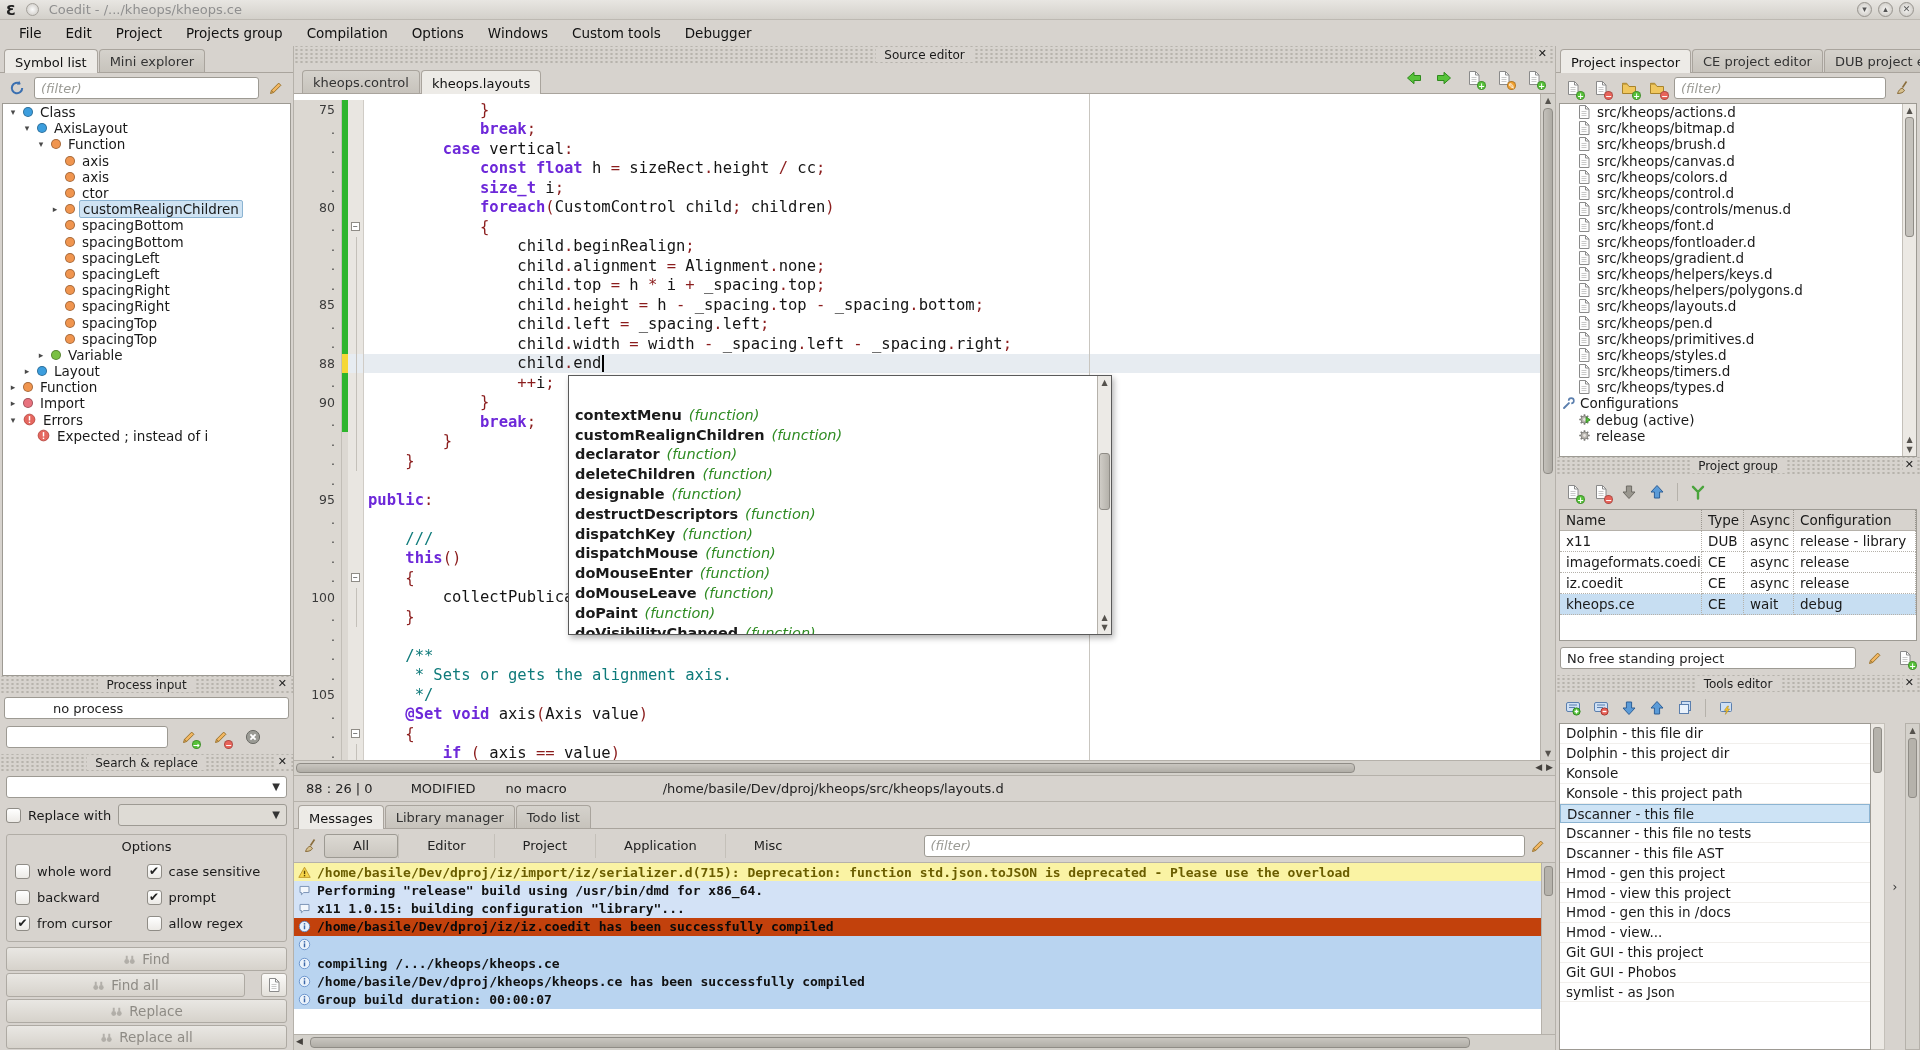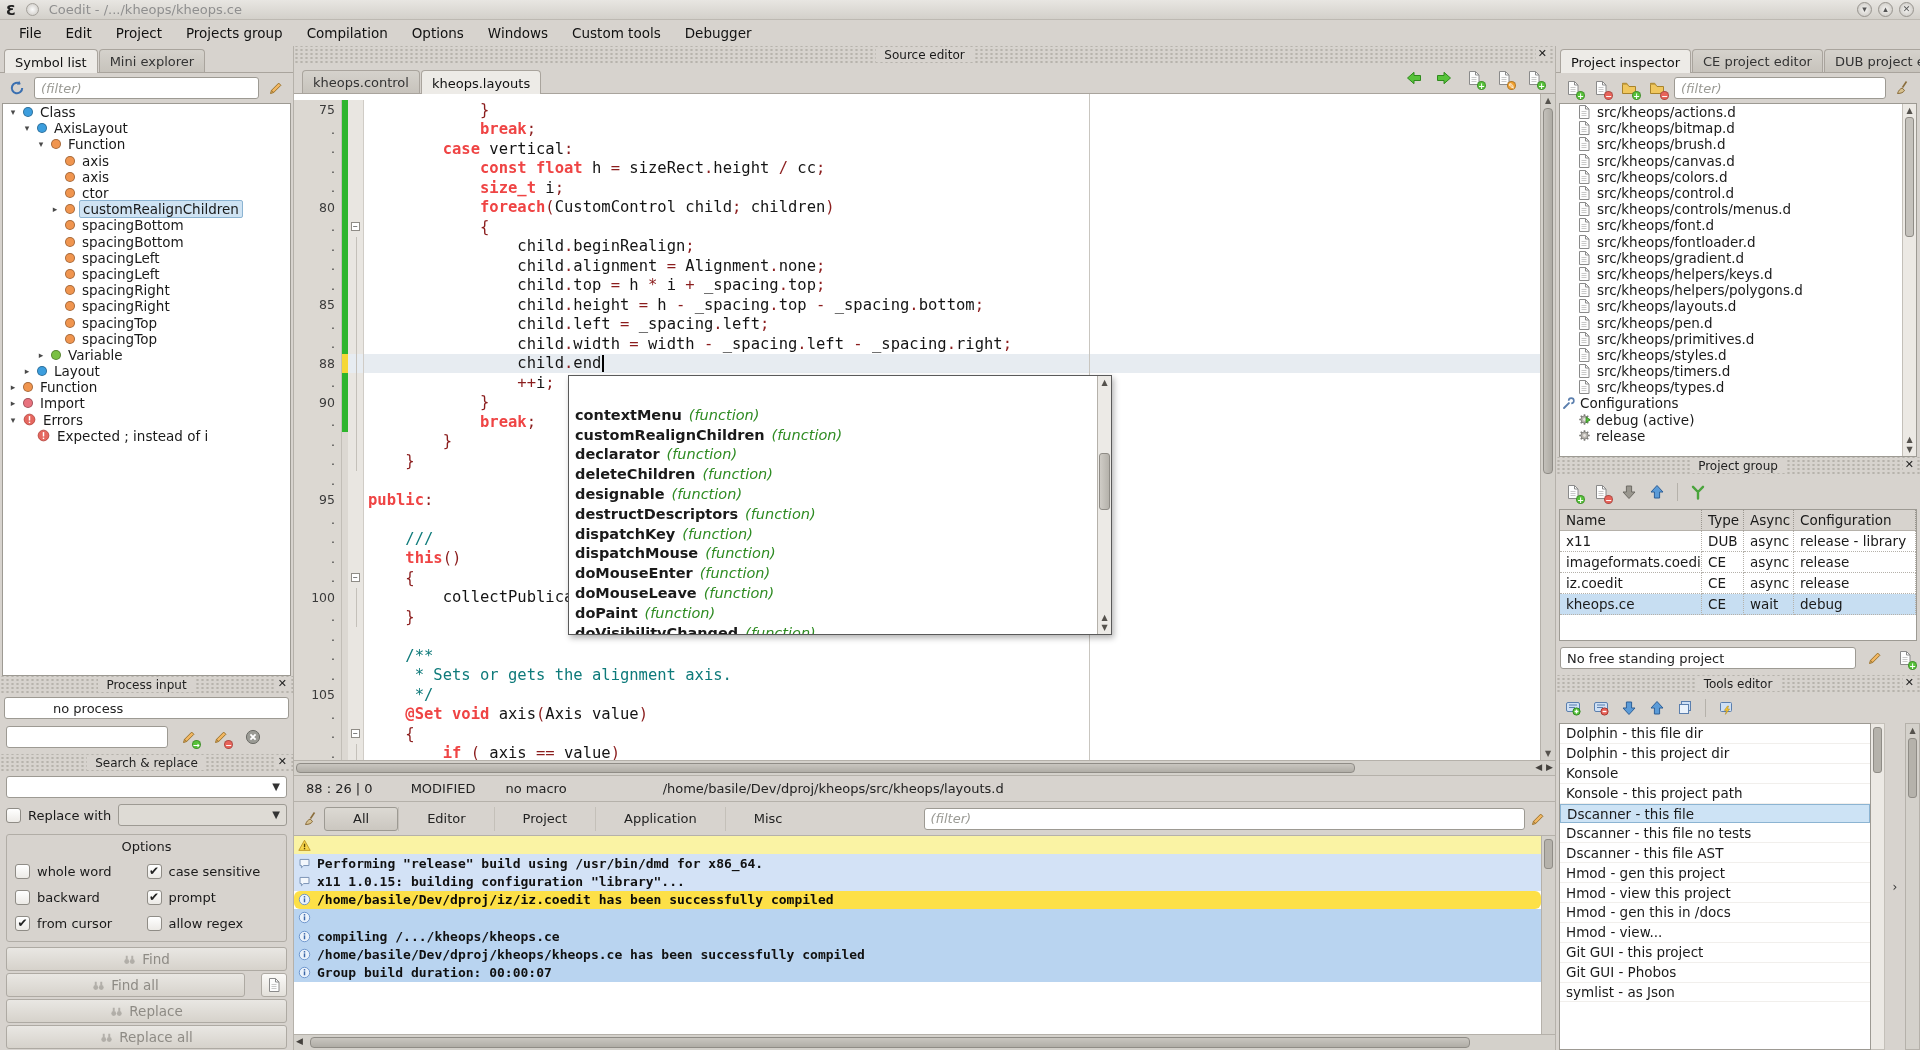--- a/index.html
+++ b/index.html
@@ -73,21 +73,21 @@
   .cl { display:flex; height:19.5px; align-items:center; }
   .g-num { width:48px; flex:none; text-align:right; padding-right:6px; background:#dcd8d2; color:#3a3a3a; font-family:"DejaVu Sans","Liberation Sans",sans-serif; font-size:12.5px; height:100%; display:flex; align-items:center; justify-content:flex-end; border-right:1px solid #c2beb7; }
   .g-mark { width:6px; flex:none; height:100%; background:#dcd8d2; }
   .g-mark.g { background:#2db52d; }
   .g-mark.y { background:#f5d837; }
   .g-fold { width:16px; flex:none; height:100%; background:#e9e6e1; border-right:1px solid #d0ccc6; position:relative; display:flex; align-items:center; justify-content:center; }
   .fold-box { width:9px; height:9px; border:1px solid #8f8c86; background:#fff; font-size:8px; line-height:7px; text-align:center; color:#444; }
   .fold-line { position:absolute; left:50%; top:0; bottom:0; width:1px; background:#c4c0b9; }
   .code { white-space:pre; padding-left:4px; height:100%; display:flex; align-items:center; flex:1; }
   .cl.cur .code, .cl.cur .g-fold { background:#e7ecf1; }
-  .tk { color:#ef4444; font-weight:bold; } .to { color:#8b1d1d; } .tc { color:#0e7a7a; } .tn { color:#141414; }
+  .tk { color:#6d28d9; font-weight:bold; } .to { color:#8b1d1d; } .tc { color:#0e7a7a; } .tn { color:#141414; }
   .caret { display:inline-block; width:2px; height:17px; background:#000; margin-left:0.5px; }
   .margin-line { position:absolute; top:0; bottom:0; left:795px; width:1px; background:#c9c6c0; }
   .vscroll { position:absolute; right:0; top:0; bottom:0; width:15px; background:#d4d1cb; border-left:1px solid #b5b1aa; }
   .vscroll .vthumb { position:absolute; left:2px; right:2px; border-radius:4px; background:linear-gradient(90deg,#c3c0ba,#aeaba4); border:1px solid #8f8c86; }
   .sb-arrow { position:absolute; left:0; right:0; text-align:center; font-size:8px; color:#55524d; }
   .hscroll { height:15px; background:#d4d1cb; border-bottom:1px solid #b5b1aa; position:relative; }
   .hthumb { position:absolute; top:2px; bottom:2px; border-radius:4px; background:linear-gradient(#c9c6c0,#b0ada6); border:1px solid #8f8c86; }
   .h-arrows { position:absolute; right:2px; top:1px; display:flex; gap:4px; font-size:9px; color:#44413d; }
 
   
@@ -111,21 +111,21 @@
   .fbtn { height:24px; padding:0 28px; display:flex; align-items:center; justify-content:center; font-size:13px; color:#222; border-left:1px solid #c4c0b9; }
   .fbtn:first-of-type { border-left:none;text-align:center; }
   .fbtn.active { border:1px solid #9d9a93; border-radius:3px; background:linear-gradient(#dcd9d3,#cbc7c0); }
   .msg-filter .input { flex:1; margin-left:10px; }
   .msg-wrap { flex:1; display:flex; min-height:0; border-bottom:1px solid #b5b1aa; }
   .msg-list { flex:1; background:#fff; font-family:"DejaVu Sans Mono","Liberation Mono",monospace; font-weight:bold; font-size:13px; overflow:hidden; }
   .msg-row { height:18.2px; display:flex; align-items:center; gap:6px; padding:0 4px; white-space:nowrap; }
   .msg-row.warn { background:#faf3a4; color:#6a5d00; }
   .msg-row.note { background:#d3e2f6; color:#111; }
   .msg-row.info { background:#b9d4f0; color:#111; }
-  .msg-row.sel  { background:#fde047; color:#0a0a0a;border-radius:6px; }
+  .msg-row.sel  { background:#c2410c; color:#0a0a0a; }
   .msg-vsb { width:14px; background:#d4d1cb; border-left:1px solid #b5b1aa; position:relative; }
 
   
   .file-tree { height:354px; background:#fff; border:1px solid #9d9a93; margin:0 3px; font-size:13.5px; position:relative; overflow:hidden; }
   .ft-row { display:flex; align-items:center; gap:5px; height:16.2px; padding-left:16px; white-space:nowrap; }
   .ft-row.cfg { padding-left:2px; }
   .ft-row.cfg-child { padding-left:18px; }
   .ft-sb { position:absolute; right:0; top:0; bottom:0; width:14px; background:#ece9e4; border-left:1px solid #c4c0b9; }
   .pg-toolbar { height:34px; }
   .pg-table { margin:0 3px; background:#fff; border:1px solid #9d9a93; height:132px; font-size:13.5px; }
@@ -809,20 +809,25 @@
           </span>
       </div>
 
       <div class="statusbar">
         <span class="sb-cell" style="margin-left:4px">88 : 26 | 0</span>
         <span class="sb-cell" style="margin-left:22px">MODIFIED</span>
         <span class="sb-cell" style="margin-left:14px">no macro</span>
         <span class="sb-cell" style="margin-left:80px">/home/basile/Dev/dproj/kheops/src/kheops/layouts.d</span>
       </div>
 
+      <div class="tabs-row msg-tabs" id="msg-tabs">
+          <span class="tab active">Messages</span>
+          <span class="tab">Library manager</span>
+          <span class="tab">Todo list</span>
+        </div>
       <div class="msg-filter">
         <span class="tb-btn" id="ic-broom1">
             <svg class="svgic" viewBox="0 0 16 16">
               <path d="M11.5 1.5l-4 6" stroke="#8a6d3b" stroke-width="1.6"></path>
               <path d="M2.5 13.5c1.2-3.4 2.6-4.6 4.6-5.4l2.4 2.2c-1 2.2-3.4 3.2-7 3.2z" fill="#d7c190" stroke="#8a6d3b"></path>
             </svg>
           </span>
         <span id="msg-filter-btns" style="display:flex;align-items:center;flex:1">
             <span class="fbtn active">All</span>
             <span class="fbtn">Editor</span>
@@ -843,20 +848,21 @@
       <div class="msg-wrap">
         <div class="msg-list" id="msg-list">
             <div class="msg-row warn">
       <span style="display:flex">
                 <svg class="svgic small" viewBox="0 0 16 16">
                   <path d="M8 1.5L15 14H1z" fill="#f7d64a" stroke="#b98e1f"></path>
                   <rect x="7.2" y="5.8" width="1.7" height="4.2" fill="#5a4500"></rect>
                   <rect x="7.2" y="11" width="1.7" height="1.7" fill="#5a4500"></rect>
                 </svg>
               </span>
+      <span>/home/basile/Dev/dproj/iz/import/iz/serializer.d(715): Deprecation: function std.json.toJSON is deprecated - Please use the overload</span>
             </div>
             <div class="msg-row note">
       <span style="display:flex">
                 <svg class="svgic small" viewBox="0 0 16 16">
                   <path d="M2.5 3h11v7.5h-6.5l-2.8 2.8v-2.8h-1.7z" fill="#f3f7fc" stroke="#7a93b5" stroke-width="1.2"></path>
                 </svg>
               </span>
       <span>Performing "release" build using /usr/bin/dmd for x86_64.</span>
             </div>
             <div class="msg-row note">

